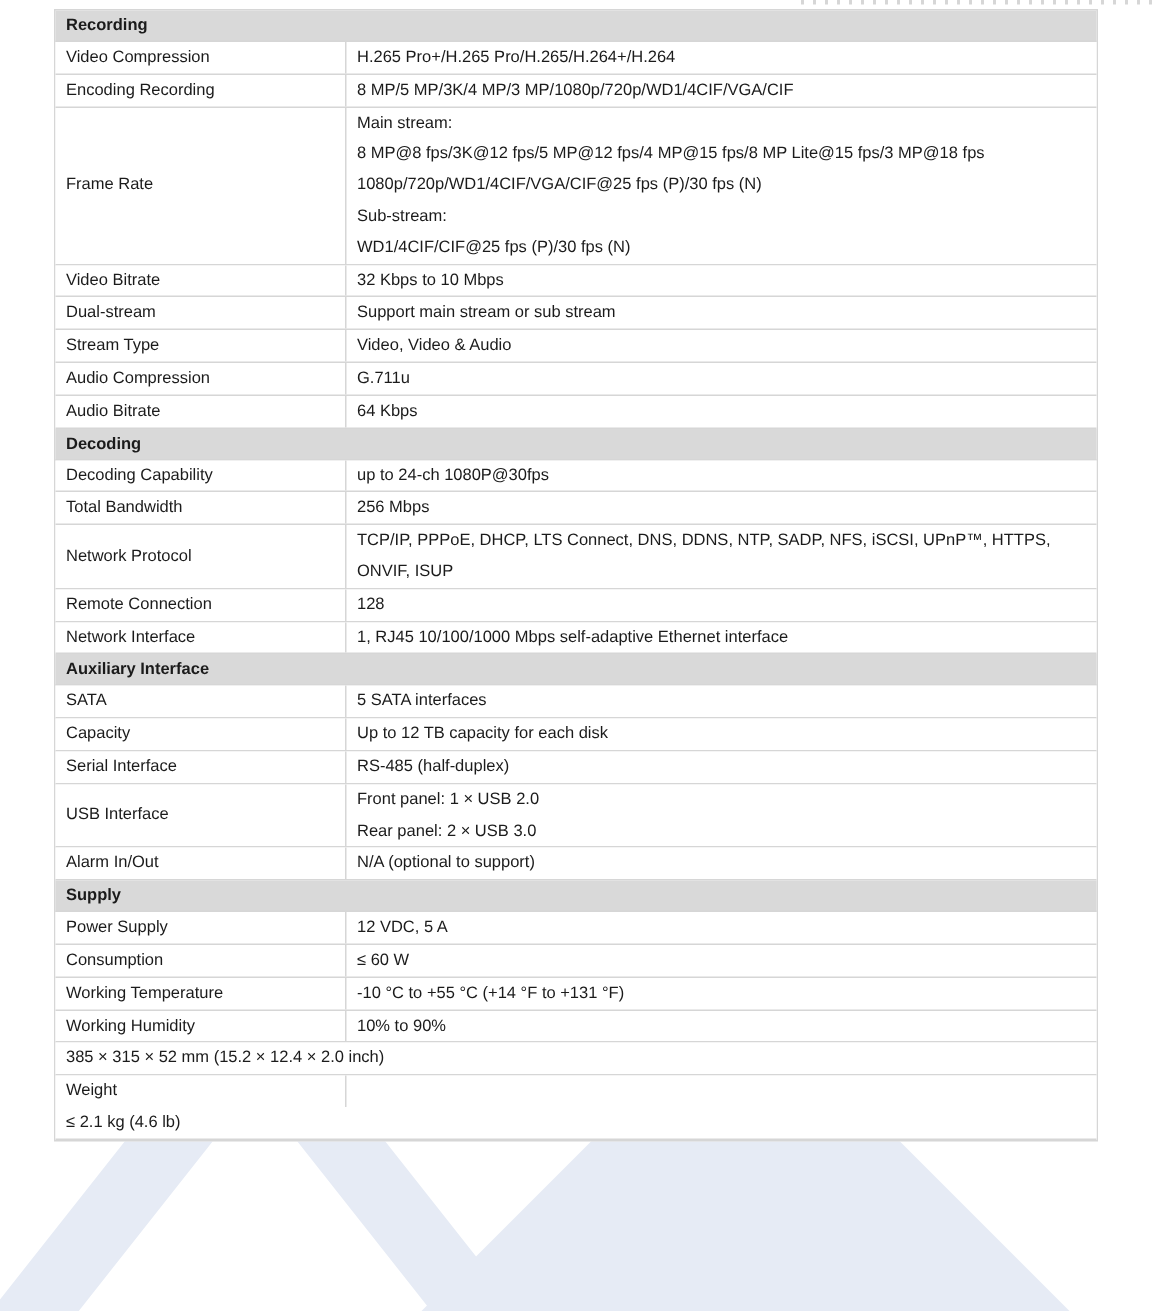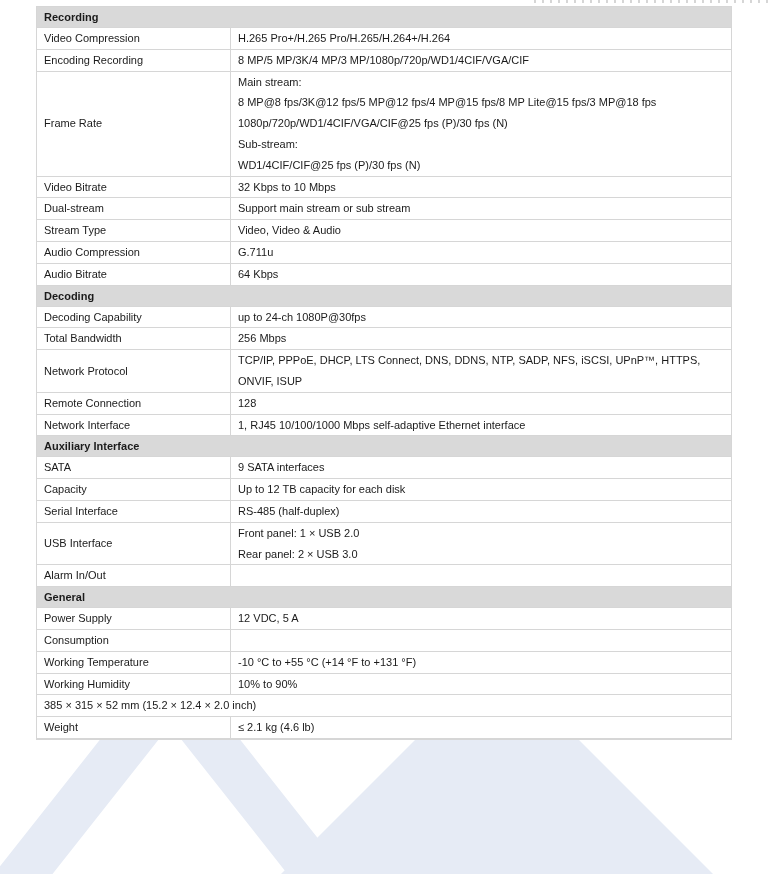--- a/index.html
+++ b/index.html
@@ -32,21 +32,21 @@
     border:1px solid var(--border);
     background:#ffffff;
     z-index:1;
     box-sizing:border-box;
   }
   .t-row{
     display:flex;
     border-bottom:1px solid var(--border);
     background:#ffffff;
   }
-  .t-row:last-child{border-bottom:1px solid var(--border);}
+  .t-row:last-child{border-bottom:1px solid var(--border);flex-direction:column;}
   .section-header{
     background:var(--header-bg);
     font-weight:bold;
     font-size:11px;
     line-height:20px;
     padding:0 7px;
     border-bottom:1px solid var(--border);
   }
   .cell-label{
     width:194px;
@@ -161,21 +161,21 @@
     <div class="t-row">
       <div class="cell-label">Network Interface</div>
       <div class="cell-value">
         <div class="value-line">1, RJ45 10/100/1000 Mbps self-adaptive Ethernet interface</div>
       </div>
     </div>
     <div class="section-header">Auxiliary Interface</div>
     <div class="t-row">
       <div class="cell-label">SATA</div>
       <div class="cell-value">
-        <div class="value-line">9 SATA interfaces</div>
+        <div class="value-line">5 SATA interfaces</div>
       </div>
     </div>
     <div class="t-row">
       <div class="cell-label">Capacity</div>
       <div class="cell-value">
         <div class="value-line">Up to 12 TB capacity for each disk</div>
       </div>
     </div>
     <div class="t-row">
       <div class="cell-label">Serial Interface</div>
@@ -185,30 +185,36 @@
     </div>
     <div class="t-row">
       <div class="cell-label">USB Interface</div>
       <div class="cell-value">
         <div class="value-line">Front panel: 1 × USB 2.0</div>
         <div class="value-line">Rear panel: 2 × USB 3.0</div>
       </div>
     </div>
     <div class="t-row">
       <div class="cell-label">Alarm In/Out</div>
-    </div>
-    <div class="section-header">General</div>
+      <div class="cell-value">
+        <div class="value-line">N/A (optional to support)</div>
+      </div>
+    </div>
+    <div class="section-header">Supply</div>
     <div class="t-row">
       <div class="cell-label">Power Supply</div>
       <div class="cell-value">
         <div class="value-line">12 VDC, 5 A</div>
       </div>
     </div>
     <div class="t-row">
       <div class="cell-label">Consumption</div>
+      <div class="cell-value">
+        <div class="value-line">≤ 60 W</div>
+      </div>
     </div>
     <div class="t-row">
       <div class="cell-label">Working Temperature</div>
       <div class="cell-value">
         <div class="value-line">-10 °C to +55 °C (+14 °F to +131 °F)</div>
       </div>
     </div>
     <div class="t-row">
       <div class="cell-label">Working Humidity</div>
       <div class="cell-value">

